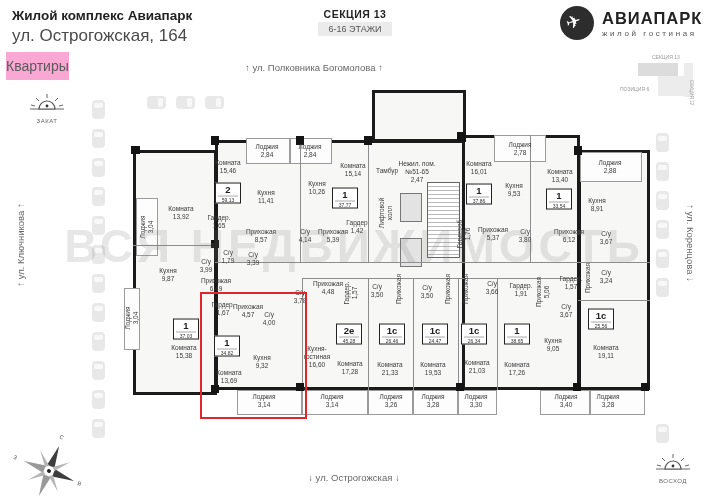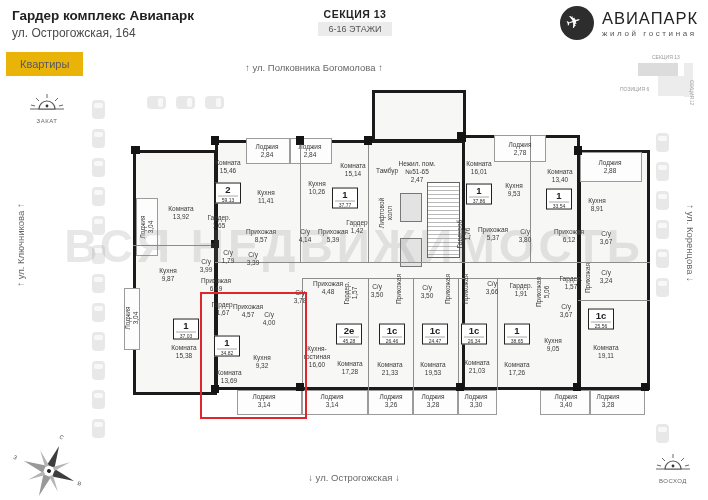--- a/index.html
+++ b/index.html
@@ -1,31 +1,31 @@
 <!DOCTYPE html>
 <html><head>
 <meta charset="utf-8">
 <style>
   html,body{margin:0;padding:0;}
   body{width:708px;height:500px;position:relative;overflow:hidden;background:#fff;
        font-family:"Liberation Sans",sans-serif;color:#222;}
   
   .hdr-title{position:absolute;left:12px;top:8px;font-size:13.5px;font-weight:bold;}
-  .hdr-addr{position:absolute;left:12px;top:26px;font-size:12px;color:#4a4a4a;}
-  .apt-btn{position:absolute;left:6px;top:52px;background:#eab308;color:#5a5a5a;
-           font-size:11px;padding:6px 14px;border:none;cursor:pointer;}
+  .hdr-addr{position:absolute;left:12px;top:26px;font-size:17px;color:#4a4a4a;}
+  .apt-btn{position:absolute;left:6px;top:52px;background:#f9a8d4;color:#5a5a5a;
+           font-size:14px;padding:6px 0;border:none;cursor:pointer;}
   .sec-title{position:absolute;left:300px;top:8px;width:110px;text-align:center;
              font-size:10.5px;font-weight:bold;letter-spacing:.5px;}
   .sec-floors{position:absolute;left:318px;top:22px;width:74px;text-align:center;
               background:#ebebeb;color:#555;font-size:9px;padding:2px 0;}
   .logo{position:absolute;left:560px;top:6px;display:flex;align-items:center;}
   .logo-circle{width:34px;height:34px;border-radius:50%;background:#2d2d2d;position:relative;}
   .logo-plane{position:absolute;left:6px;top:5px;color:#fff;font-size:18px;transform:rotate(-18deg);}
   .logo-txt{margin-left:8px;}
-  .logo-name{font-size:16.5px;font-weight:normal;letter-spacing:1px;}
+  .logo-name{font-size:16.5px;font-weight:bold;letter-spacing:1px;}
   .logo-sub{font-size:8px;letter-spacing:2.6px;color:#555;margin-top:1px;}
   
   .mm{position:absolute;left:628px;top:54px;width:74px;height:50px;}
   .mm-l1{position:absolute;left:24px;top:0;font-size:5px;color:#9a9a9a;white-space:nowrap;}
   .mm-b1{position:absolute;left:10px;top:9px;width:40px;height:13px;background:#dcdcdc;}
   .mm-b2{position:absolute;left:30px;top:22px;width:26px;height:20px;background:#ececec;}
   .mm-b3{position:absolute;left:56px;top:9px;width:9px;height:34px;background:#ececec;}
   .mm-l2{position:absolute;left:66px;top:26px;font-size:4.5px;color:#9a9a9a;
          transform:rotate(90deg);transform-origin:left top;white-space:nowrap;}
   .mm-l3{position:absolute;left:-8px;top:32px;font-size:5px;color:#9a9a9a;white-space:nowrap;}
@@ -302,21 +302,21 @@
     <div class="badge" style="left: 517px; top: 334px;">
       <span class="bt">1</span>
       <span class="ba">38,65</span>
     </div>
     <div class="badge" style="left: 601px; top: 319px;">
       <span class="bt">1с</span>
       <span class="ba">25,56</span>
     </div>
   </div>
 
-<div class="hdr-title">Гардер комплекс Авиапарк</div>
+<div class="hdr-title">Жилой комплекс Авиапарк</div>
 <div class="hdr-addr">ул. Острогожская, 164</div>
 <button class="apt-btn">Квартиры</button>
 <div class="sec-title">СЕКЦИЯ 13</div>
 <div class="sec-floors">6-16 ЭТАЖИ</div>
 
 <div class="logo">
   <div class="logo-circle">
     <span class="logo-plane">✈</span>
   </div>
   <div class="logo-txt">

